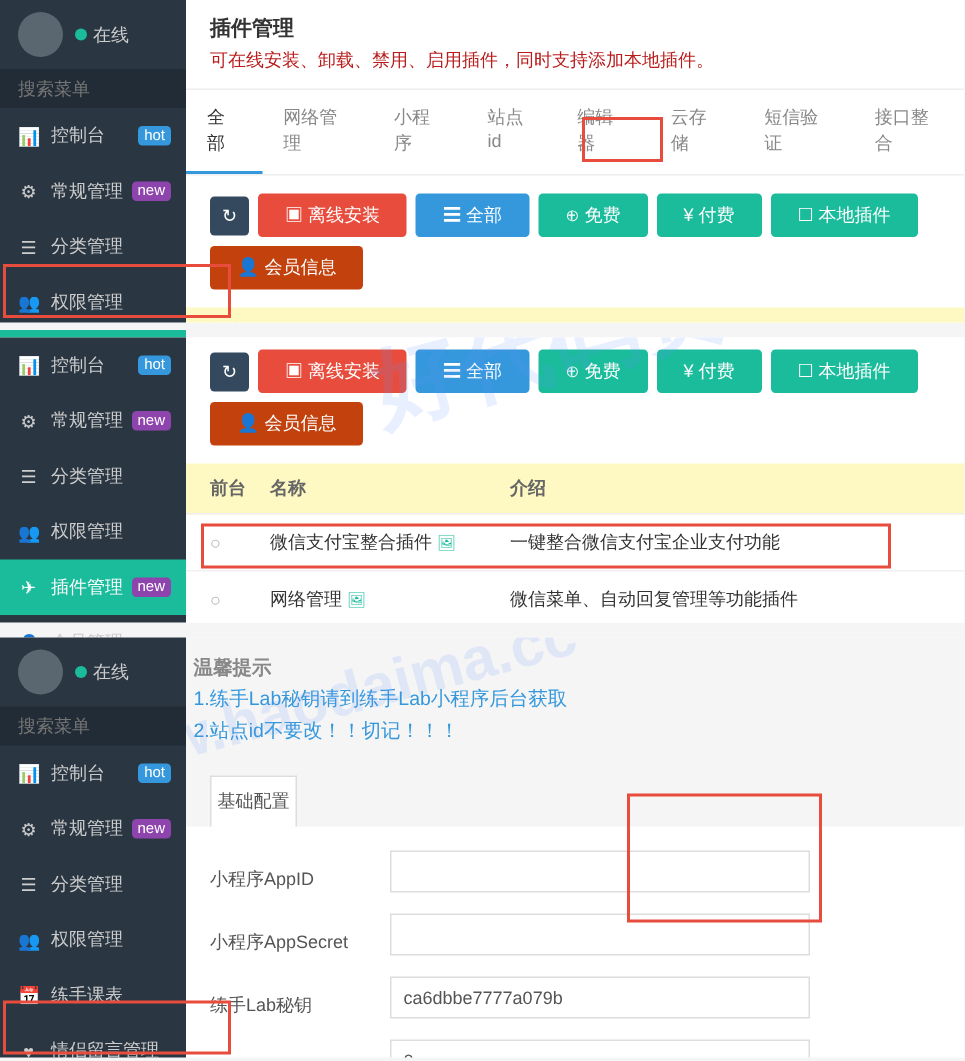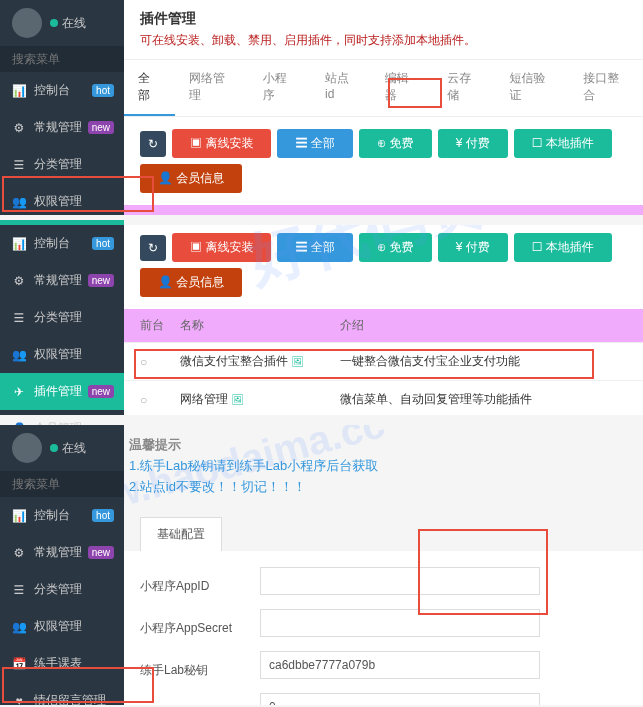--- a/index.html
+++ b/index.html
@@ -24,31 +24,31 @@
 .tabs{display:flex;border-bottom:1px solid #eee;background:#fff}
 .tab{padding:10px 14px;color:#888;cursor:pointer;font-size:12px}
 .tab.active{color:#333;border-bottom:2px solid #3598dc}
 .toolbar{display:flex;gap:6px;padding:12px 16px;align-items:center;flex-wrap:wrap}
 .btn{padding:6px 18px;border-radius:3px;color:#fff;font-size:12px;cursor:pointer;display:inline-flex;align-items:center;gap:4px;border:none}
 .btn.refresh{background:#34495e;padding:6px 8px}
 .btn.red{background:#e74c3c}
 .btn.blue{background:#3598dc}
 .btn.green{background:#1abc9c}
 .btn.dark{background:#c2410c}
-.table-head{display:flex;padding:8px 16px;background:#f0abfc;color:#666;font-weight:normal;border-bottom:1px solid #eee}
+.table-head{display:flex;padding:8px 16px;background:#fef9c3;color:#666;font-weight:bold;border-bottom:1px solid #eee}
 .col-front{width:40px}
 .col-name{width:160px}
 .col-desc{flex:1}
 .table-row{display:flex;padding:10px 16px;border-bottom:1px solid #f0f0f0;align-items:center}
 .home-icon{color:#aaa}
 .img-icon{color:#1abc9c;font-size:10px}
 .redbox{position:absolute;border:2px solid #e74c3c;pointer-events:none}
 .tip-block{padding:10px 5px;color:#3598dc;font-size:13px;line-height:1.6}
 .tip-title{color:#888;font-weight:bold}
-.config-tab{display:inline-block;padding:8px 16px;background:#fff;border:1px solid #ddd;border-bottom:none;margin:10px 0 0 16px;font-size:12px;color:#555}
+.config-tab{display:inline-block;padding:8px 4px;background:#fff;border:1px solid #ddd;border-bottom:none;margin:10px 0 0 16px;font-size:12px;color:#555}
 .form-area{padding:16px;background:#fff}
 .form-row{display:flex;align-items:flex-end;margin-bottom:14px}
 .form-label{width:120px;color:#555;font-size:12px}
 .form-input{flex:1;max-width:280px;padding:6px 8px;border:1px solid #ddd;font-size:12px;color:#555}
 .watermark{position:absolute;font-size:60px;color:rgba(100,150,255,0.15);font-weight:bold;transform:rotate(-15deg);pointer-events:none;white-space:nowrap}
 </style>
 </head>
 <body>
 
 <div class="shot" id="shot1" style="height:215px">

